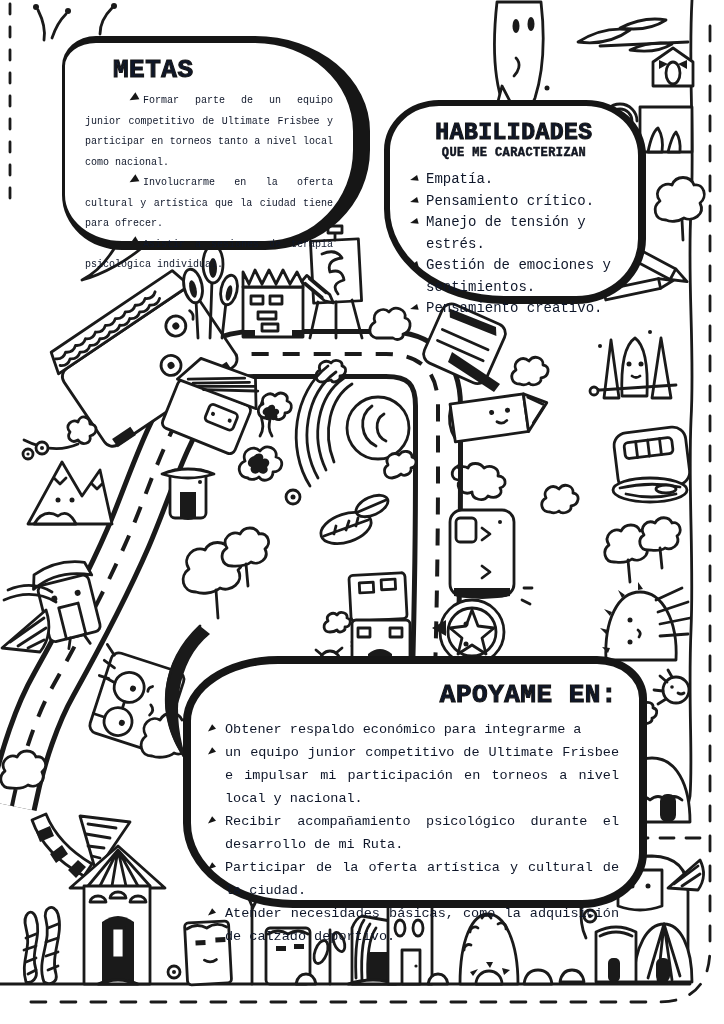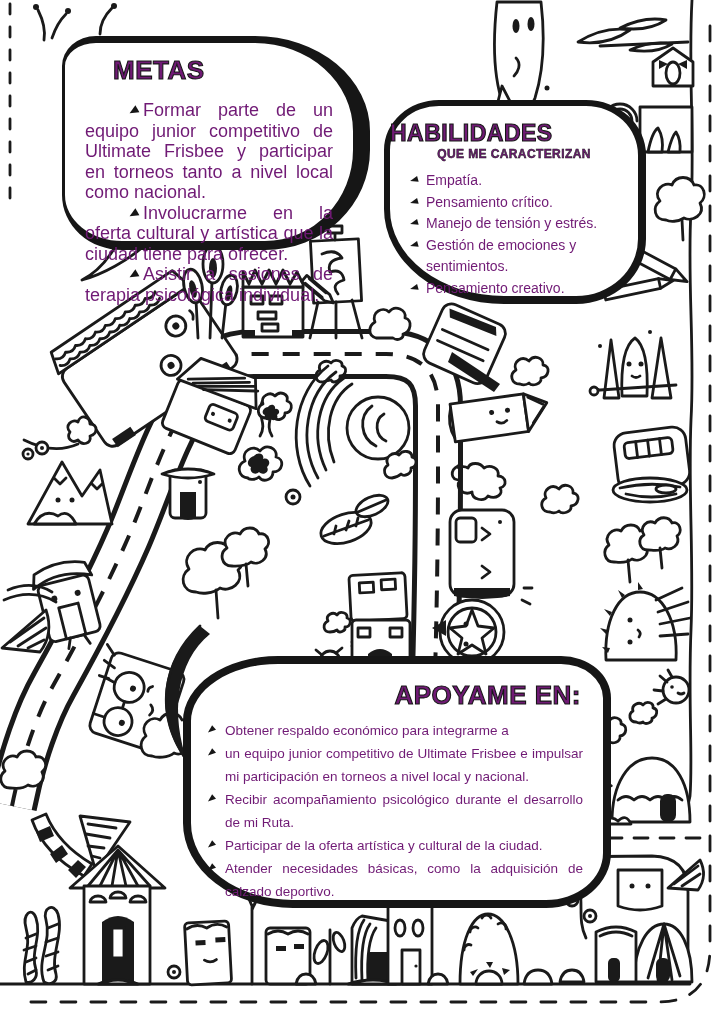--- a/index.html
+++ b/index.html
@@ -1,38 +1,38 @@
 <!DOCTYPE html>
 <html><head>
 <meta charset="utf-8">
 <style>
   html,body{margin:0;padding:0;background:#e8e8e8;}
   .page{position:relative;width:724px;height:1024px;background:#ffffff;overflow:hidden;
-        font-family:Liberation Sans, sans-serif;color:#701a75;margin:0 auto;}
+        font-family:Liberation Mono, monospace;color:#0f172a;margin:0 auto;}
   svg.bg{position:absolute;left:0;top:0;z-index:1;}
   .d{fill:#ffffff;stroke:#1a1a1a;stroke-width:2.8;stroke-linecap:round;stroke-linejoin:round;}
   .l{fill:none;stroke:#1a1a1a;stroke-width:2.8;stroke-linecap:round;stroke-linejoin:round;}
   .k{fill:#1a1a1a;stroke:none;}
 
   .bubble{position:absolute;z-index:2;background:#fff;border:7px solid #161616;box-sizing:border-box;}
   .bubble-metas{left:62px;top:36px;width:308px;height:214px;
     border-width:7px 17px 9px 3px;border-radius:34px 115px 105px 60px / 30px 95px 100px 55px;}
   .bubble-habilidades{left:384px;top:100px;width:262px;height:204px;border-width:6px 8px 8px 6px;
     border-radius:55px 60px 70px 120px / 50px 55px 65px 95px;}
-  .bubble-apoyame{left:183px;top:656px;width:428px;height:252px;border-width:8px;
+  .bubble-apoyame{left:183px;top:656px;width:464px;height:252px;border-width:8px;
     border-radius:95px 50px 65px 110px / 65px 42px 55px 85px;}
 
   .h-title{font-weight:800;letter-spacing:.5px;-webkit-text-stroke:1.1px #161616;}
   .metas-title{margin:12px 0 0 48px;font-size:26px;}
-  .hab-title{margin:14px 0 0 0;text-align:left;font-size:23px;}
+  .hab-title{margin:14px 0 0 0;text-align:center;font-size:23px;}
   .hab-sub{margin:0 0 0 0;text-align:center;font-size:12px;font-weight:800;
     -webkit-text-stroke:.5px #161616;letter-spacing:.4px;}
   .apo-title{margin:16px 22px 0 0;text-align:right;font-size:26px;}
 
-  .metas-body{margin:14px 20px 0 20px;font-size:18px;line-height:20.5px;text-align:justify;}
+  .metas-body{margin:6px 20px 0 20px;font-size:10px;line-height:20.5px;text-align:justify;}
   .metas-body p{margin:0;text-indent:44px;}
   .blt{display:inline-block;width:0;height:0;border-style:solid;border-width:4px 0 4px 9px;
     border-color:transparent transparent transparent #161616;transform:rotate(150deg);
     margin:0 5px 1px 0;}
   ul.doodle-list{list-style:none;margin:9px 12px 0 22px;padding:0;font-size:14px;line-height:21.5px;}
   ul.doodle-list li{position:relative;padding-left:14px;margin:0;}
   ul.doodle-list .blt{position:absolute;left:-2px;top:7px;border-width:3.5px 0 3.5px 8px;
     transform:rotate(165deg);margin:0;}
   ul.apo-list{margin:8px 20px 16px 18px;font-size:13.5px;line-height:23px;text-align:justify;}
   ul.apo-list li{padding-left:16px;}

